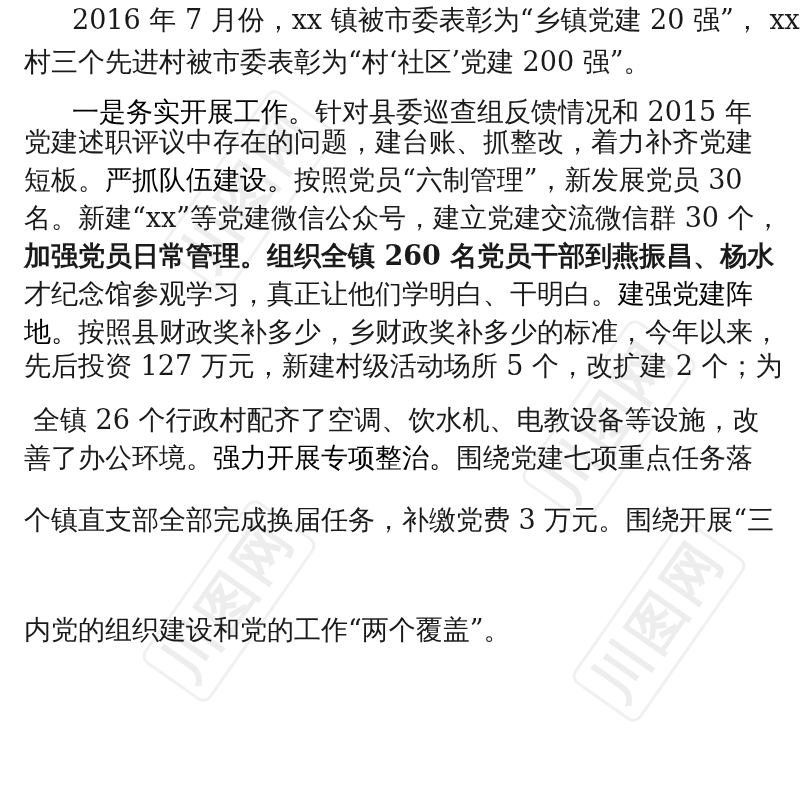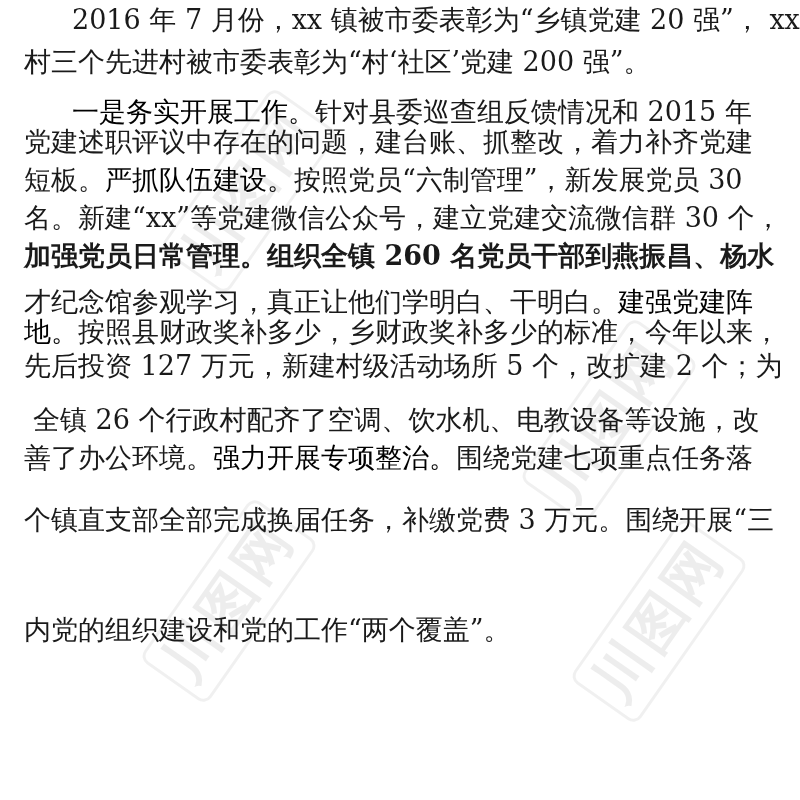--- a/index.html
+++ b/index.html
@@ -63,21 +63,21 @@
   </div>
   <div class="line" style="top:160px;">
     <span>短板。</span><span class="b">严抓队伍建设。</span><span>按照党员“六制管理”，新发展党员 30</span>
   </div>
   <div class="line" style="top:198px;">
     <span>名。新建“xx”等党建微信公众号，建立党建交流微信群 30 个，</span>
   </div>
   <div class="line" style="top:236px;font-weight:bold;">
     <span>加强党员日常管理。组织全镇 260 名党员干部到燕振昌、杨水</span>
   </div>
-  <div class="line" style="top:274px;margin-top:8px;">
+  <div class="line" style="top:274px;">
     <span>才纪念馆参观学习，真正让他们学明白、干明白。</span><span class="b">建强党建阵</span>
   </div>
   <div class="line" style="top:312px;">
     <span class="b">地。</span><span>按照县财政奖补多少，乡财政奖补多少的标准，今年以来，</span>
   </div>
   <div class="line" style="top:346px;">
     <span>先后投资 127 万元，新建村级活动场所 5 个，改扩建 2 个；为</span>
   </div>
   <div class="line" style="top:400px;margin-left:9px;">
     <span>全镇 26 个行政村配齐了空调、饮水机、电教设备等设施，改</span>

